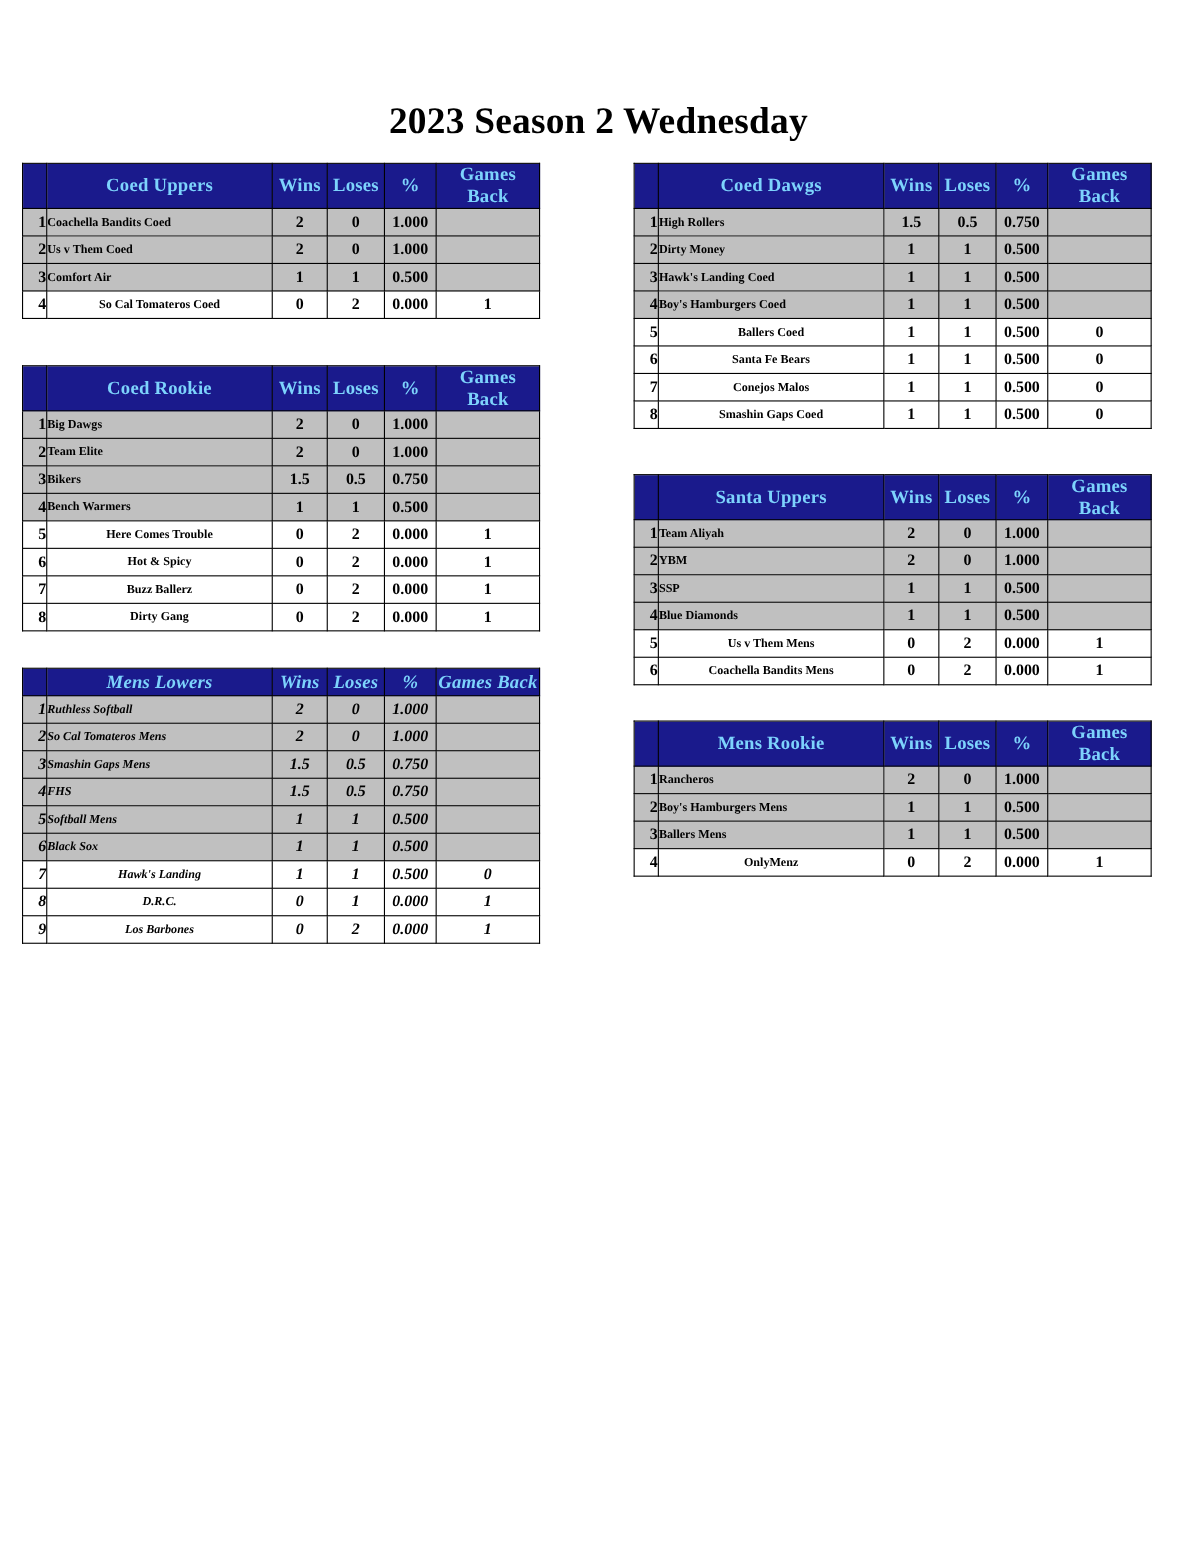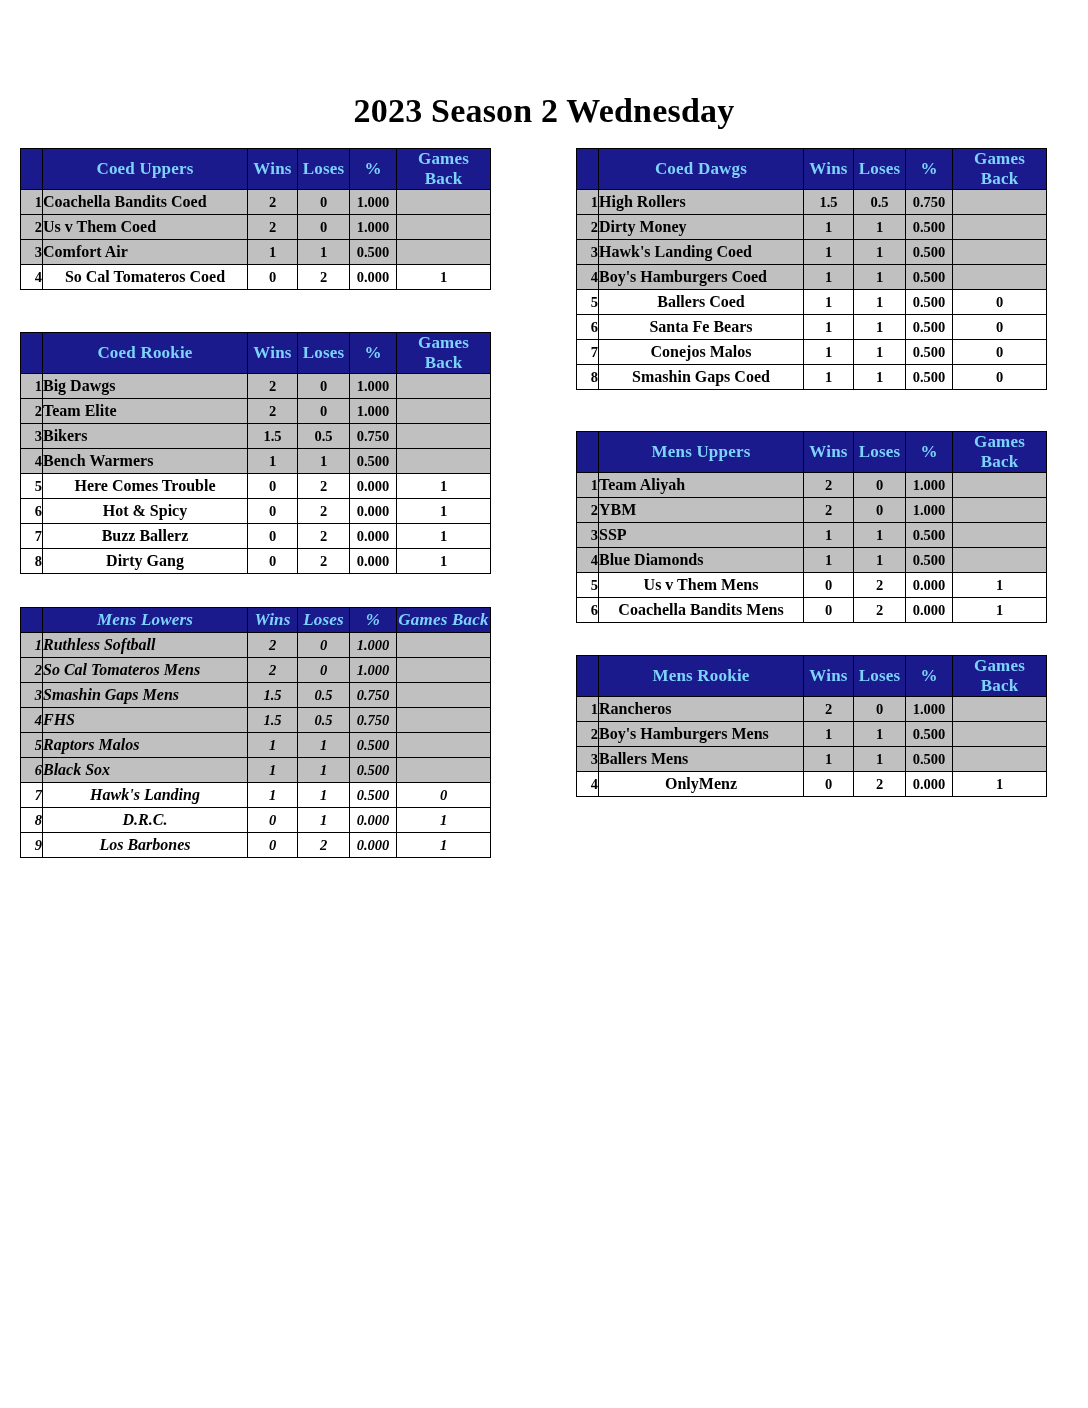--- a/index.html
+++ b/index.html
@@ -75,21 +75,21 @@
   }
   .rank.plain {
     background: #ffffff;
   }
   .team {
     background: #c0c0c0;
     text-align: left;
     padding-left: 4px;
     white-space: nowrap;
     overflow: hidden;
-    font-size: 16px;
+    font-size: 11px;
   }
   .team.plain { background: #ffffff; text-align: center; }
   .num {
     background: #c0c0c0;
     text-align: center;
     font-size: 14.5px;
   }
   .num.plain { background: #ffffff; }
   .gb {
     background: #c0c0c0;
@@ -314,21 +314,21 @@
             <tr>
               <td class="rank">4</td>
               <td class="team">FHS</td>
               <td class="num">1.5</td>
               <td class="num">0.5</td>
               <td class="num">0.750</td>
               <td class="gb"></td>
             </tr>
             <tr>
               <td class="rank">5</td>
-              <td class="team">Raptors Malos</td>
+              <td class="team">Softball Mens</td>
               <td class="num">1</td>
               <td class="num">1</td>
               <td class="num">0.500</td>
               <td class="gb"></td>
             </tr>
             <tr>
               <td class="rank">6</td>
               <td class="team">Black Sox</td>
               <td class="num">1</td>
               <td class="num">1</td>
@@ -458,21 +458,21 @@
             <col class="c-rank">
             <col class="c-team">
             <col class="c-w">
             <col class="c-l">
             <col class="c-p">
             <col class="c-gb">
           </colgroup>
           <thead>
             <tr>
               <th class="hdr-rank"></th>
-              <th class="hdr-cell">Mens Uppers</th>
+              <th class="hdr-cell">Santa Uppers</th>
               <th class="hdr-cell">Wins</th>
               <th class="hdr-cell">Loses</th>
               <th class="hdr-cell">%</th>
               <th class="hdr-cell">Games Back</th>
             </tr>
           </thead>
           <tbody>
             <tr>
               <td class="rank">1</td>
               <td class="team">Team Aliyah</td>

